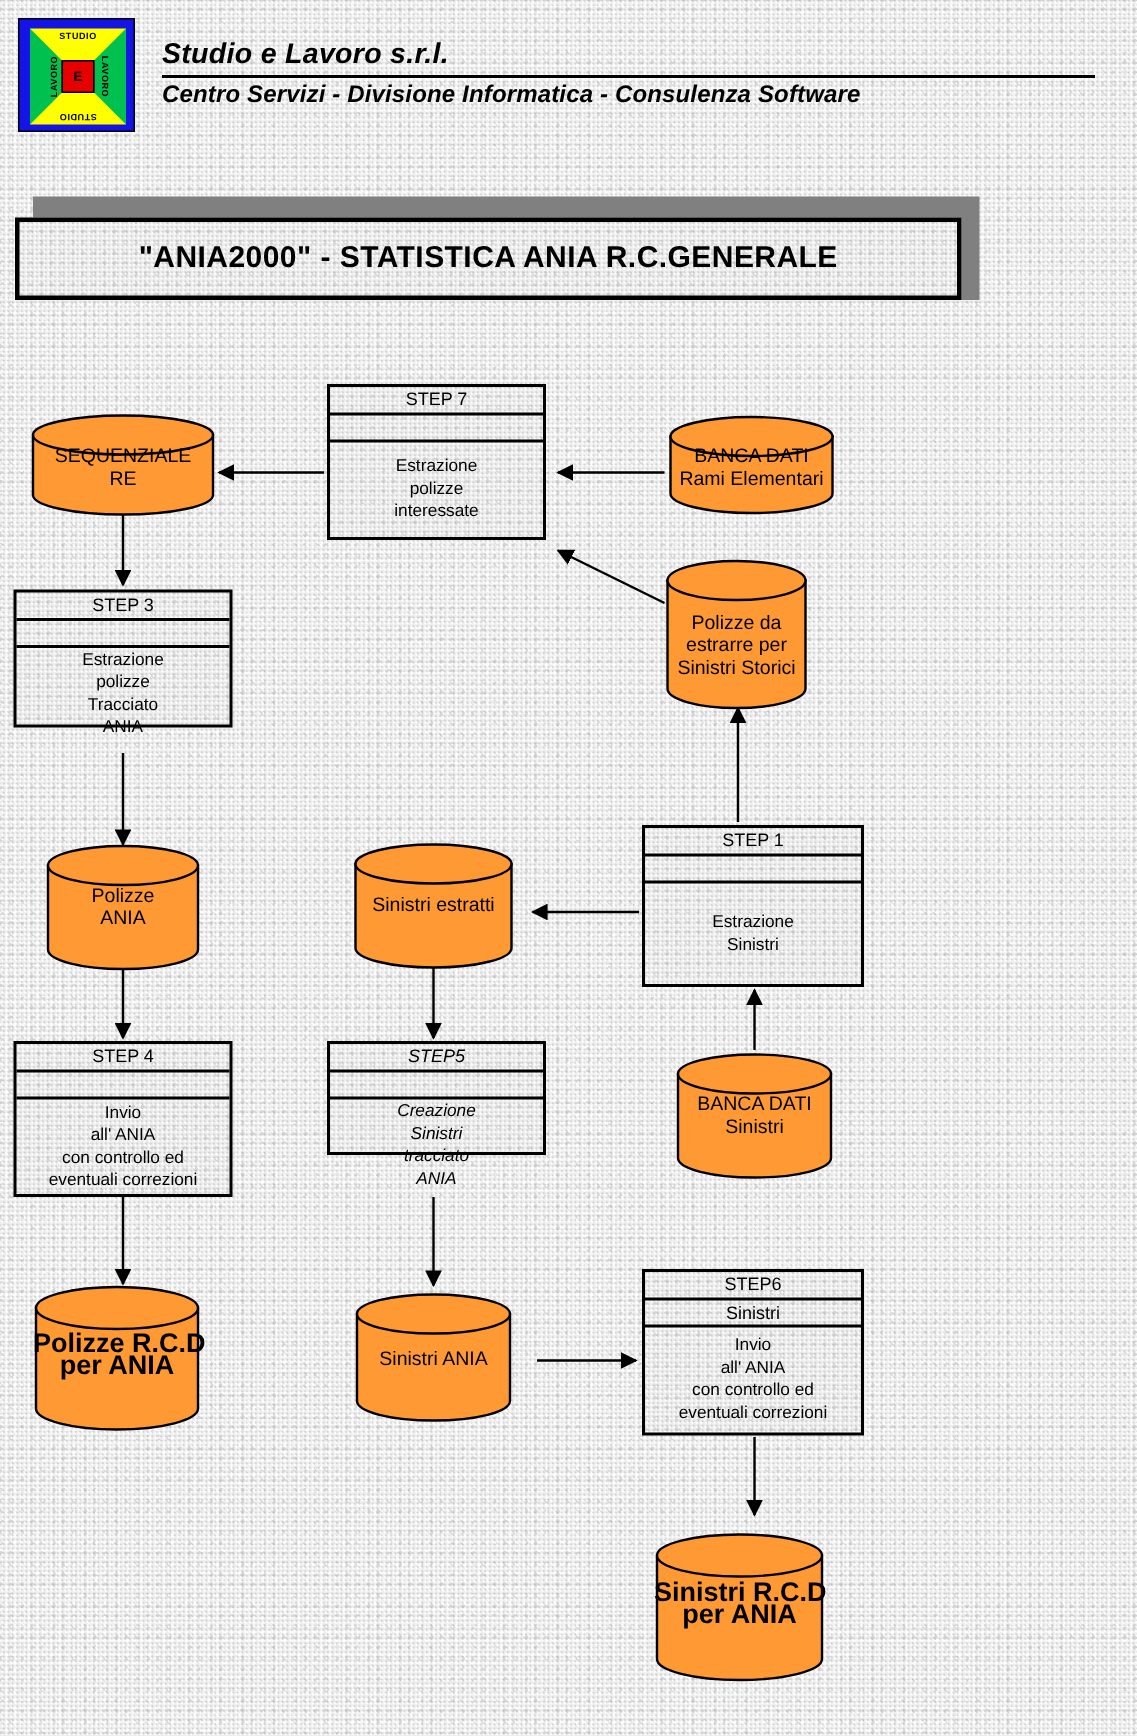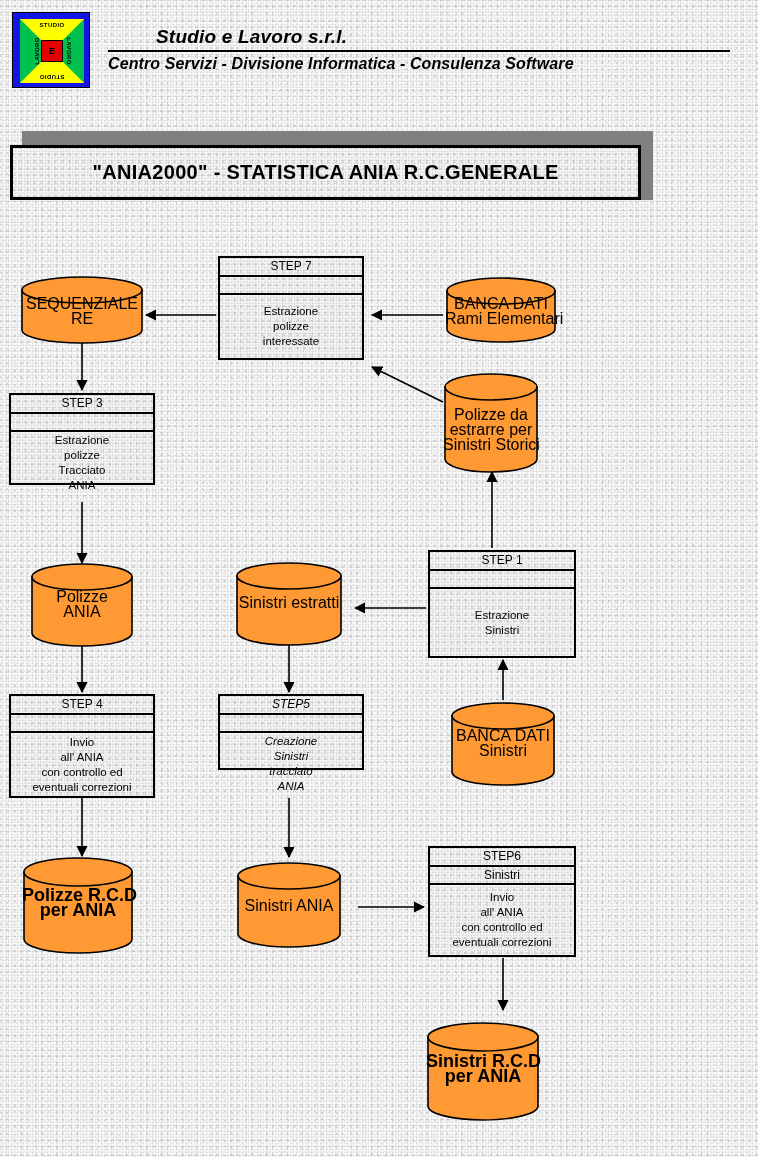--- a/index.html
+++ b/index.html
@@ -102,21 +102,20 @@
     left: 108px; top: 26px;
     width: 624px;
   }
   #company-name {
     font-size: 19px;
     font-weight: bold;
     font-style: italic;
     color: #000;
     letter-spacing: 0.2px;
     padding-bottom: 2px;
-    margin-left: 48px;
   }
   #company-rule {
     width: 622px;
     height: 2px;
     background: #000;
   }
   #company-tagline {
     font-size: 16px;
     font-weight: bold;
     font-style: italic;
@@ -227,21 +226,21 @@
   .cyl {
     position: absolute;
     z-index: 6;
   }
   .cyl svg { display: block; overflow: visible; }
   .cyl-label {
     position: absolute;
     left: 0;
     width: 100%;
     text-align: center;
-    font-size: 16px;
+    font-size: 13px;
     color: #000;
     line-height: 15px;
     z-index: 7;
     pointer-events: none;
   }
   .cyl-label span { display: block; white-space: nowrap; }
   .cyl-label.bold { font-weight: bold; font-size: 18px; }
 </style>
 </head>
 <body>
@@ -457,21 +456,21 @@
     <div class="step-title">STEP6</div>
     <div class="step-sub">Sinistri</div>
     <div class="step-body">
       <span>Invio</span>
       <span>all' ANIA</span>
       <span>con controllo ed</span>
       <span>eventuali correzioni</span>
     </div>
   </div>
 
-  <div class="cyl" style="left:426px; top:1022px; width:114px; height:100px;">
+  <div class="cyl" style="left:436px; top:1022px; width:114px; height:100px;">
     <svg width="114" height="100" viewBox="0 0 114 100">
       <path d="M2,15 L2,84 A55,14 0 0 0 112,84 L112,15 Z" fill="#FF9933" stroke="#000" stroke-width="1.6"></path>
       <ellipse cx="57" cy="15" rx="55" ry="14" fill="#FF9933" stroke="#000" stroke-width="1.6"></ellipse>
     </svg>
     <div class="cyl-label bold" style="top:32px;">
       <span>Sinistri R.C.D</span>
       <span>per ANIA</span>
     </div>
   </div>
 

